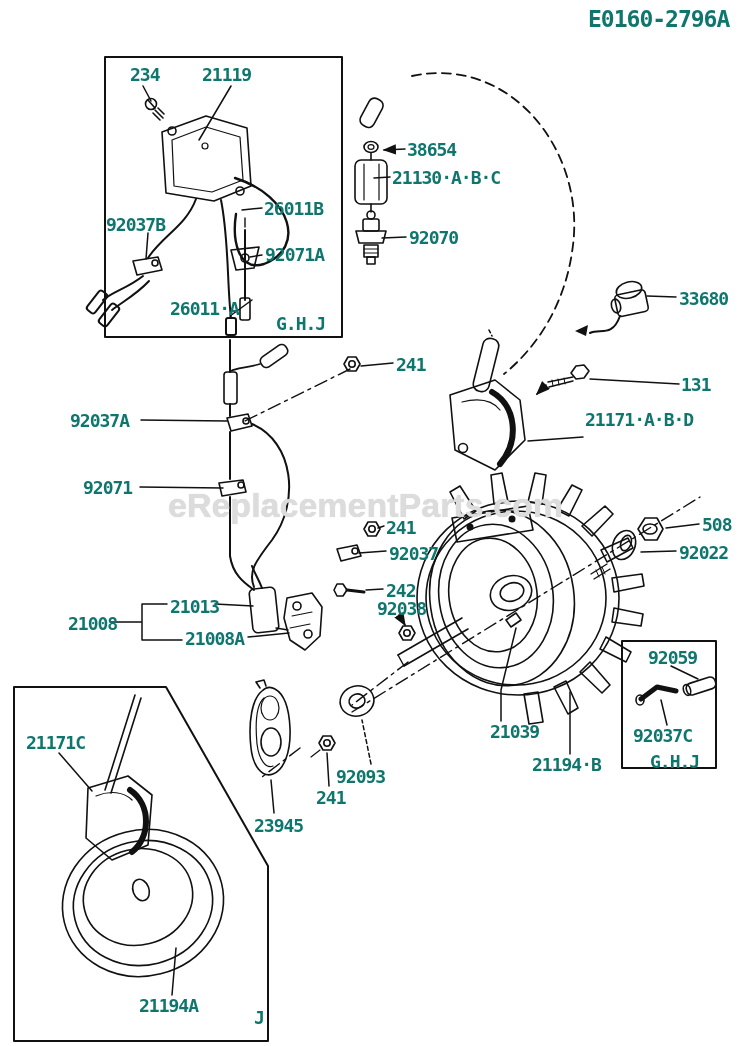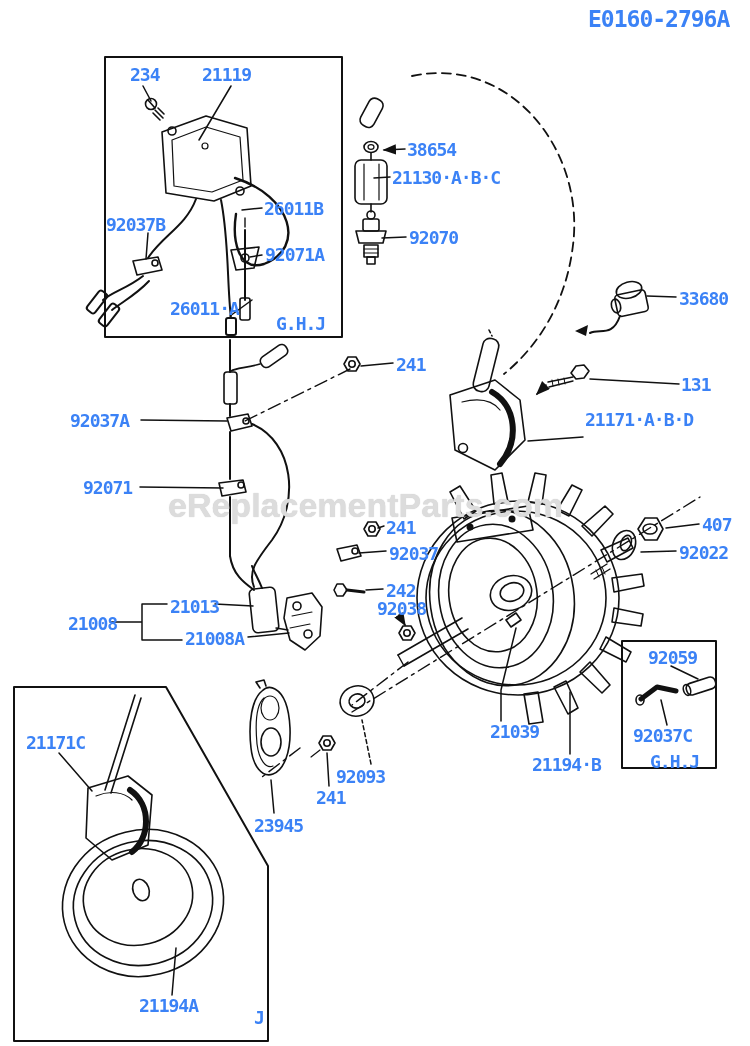--- a/index.html
+++ b/index.html
@@ -1,19 +1,19 @@
 <!DOCTYPE html>
 <html><head>
 <meta charset="utf-8">
 <style>
   html,body{margin:0;padding:0;background:#fff;}
   .stage{position:relative;width:750px;height:1046px;background:#fff;overflow:hidden;
          font-family:"DejaVu Sans Mono", monospace;}
   svg.art{position:absolute;left:0;top:0;}
-  .lbl{position:absolute;font-weight:bold;font-size:18px;line-height:1;color:#3b82f6;
+  .lbl{position:absolute;font-weight:bold;font-size:18px;line-height:1;color:#0f766e;
        white-space:nowrap;letter-spacing:-1px;}
   .lbl.big{font-size:23px;}
   .wm{position:absolute;left:168px;top:486px;font-size:34px;font-weight:bold;
       color:#dcdcdc;text-shadow:0 0 1px #c6c6c6;letter-spacing:0px;
       font-family:Liberation Sans, sans-serif;}
 </style>
 </head>
 <body>
 
 <div class="stage">
@@ -300,21 +300,21 @@
 <div class="lbl" style="left:276px;top:315px">G.H.J</div>
 <div class="lbl" style="left:407px;top:141px">38654</div>
 <div class="lbl" style="left:392px;top:169px">21130·A·B·C</div>
 <div class="lbl" style="left:409px;top:229px">92070</div>
 <div class="lbl" style="left:679px;top:290px">33680</div>
 <div class="lbl" style="left:681px;top:376px">131</div>
 <div class="lbl" style="left:585px;top:411px">21171·A·B·D</div>
 <div class="lbl" style="left:396px;top:356px">241</div>
 <div class="lbl" style="left:70px;top:412px">92037A</div>
 <div class="lbl" style="left:83px;top:479px">92071</div>
-<div class="lbl" style="left:702px;top:516px">407</div>
+<div class="lbl" style="left:702px;top:516px">508</div>
 <div class="lbl" style="left:679px;top:544px">92022</div>
 <div class="lbl" style="left:386px;top:519px">241</div>
 <div class="lbl" style="left:389px;top:545px">92037</div>
 <div class="lbl" style="left:386px;top:582px">242</div>
 <div class="lbl" style="left:377px;top:600px">92038</div>
 <div class="lbl" style="left:170px;top:598px">21013</div>
 <div class="lbl" style="left:68px;top:615px">21008</div>
 <div class="lbl" style="left:185px;top:630px">21008A</div>
 <div class="lbl" style="left:648px;top:649px">92059</div>
 <div class="lbl" style="left:633px;top:727px">92037C</div>

